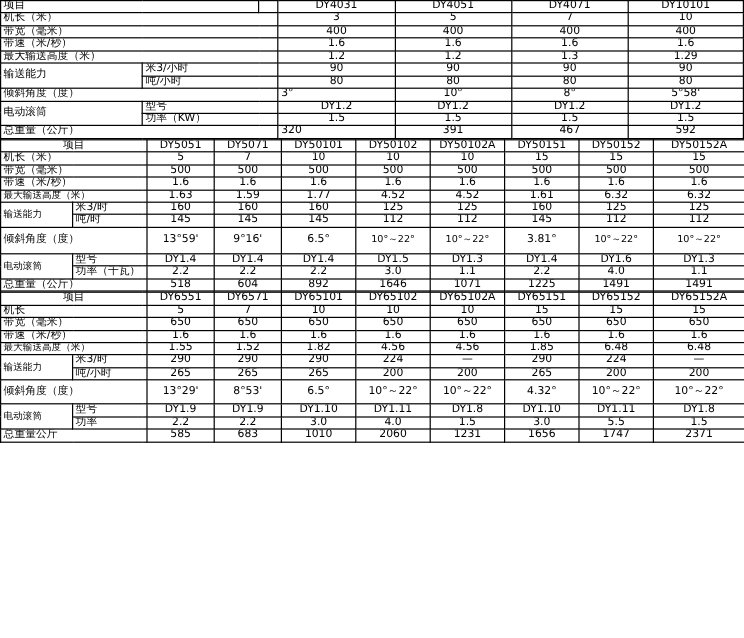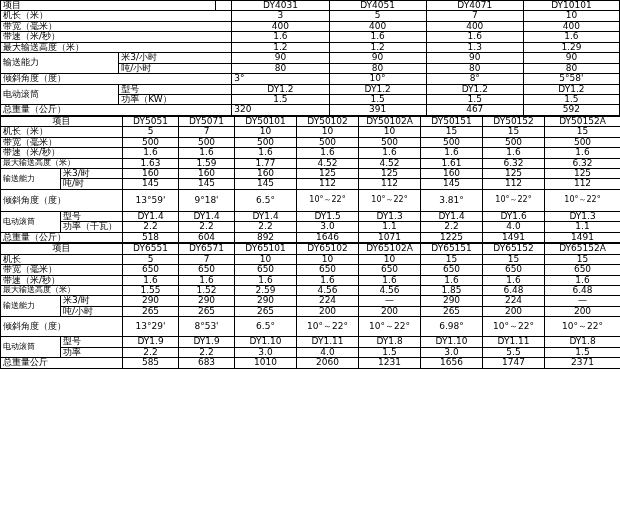--- a/index.html
+++ b/index.html
@@ -204,21 +204,21 @@
         <td>145</td>
         <td>112</td>
         <td>112</td>
         <td>145</td>
         <td>112</td>
         <td>112</td>
       </tr>
       <tr style="height:22px">
         <td class="lbl" colspan="3">倾斜角度（度）</td>
         <td>13°59'</td>
-        <td>9°18'</td>
+        <td>9°16'</td>
         <td>6.5°</td>
         <td class="two-line">10°～22°</td>
         <td class="two-line">10°～22°</td>
         <td>3.81°</td>
         <td class="two-line">10°～22°</td>
         <td class="two-line">10°～22°</td>
       </tr>
       <tr>
         <td class="lbl two-line" rowspan="2">电动滚筒</td>
         <td class="lbl" colspan="2">型号</td>
@@ -313,21 +313,21 @@
         <td>1.6</td>
         <td>1.6</td>
         <td>1.6</td>
         <td>1.6</td>
         <td>1.6</td>
       </tr>
       <tr>
         <td class="lbl small" colspan="3">最大输送高度（米）</td>
         <td>1.55</td>
         <td>1.52</td>
-        <td>2.59</td>
+        <td>1.82</td>
         <td>4.56</td>
         <td>4.56</td>
         <td>1.85</td>
         <td>6.48</td>
         <td>6.48</td>
       </tr>
       <tr>
         <td class="lbl two-line" rowspan="2">输送能力</td>
         <td class="lbl" colspan="2">米3/时</td>
         <td>290</td>
@@ -350,21 +350,21 @@
         <td>200</td>
         <td>200</td>
       </tr>
       <tr style="height:20px">
         <td class="lbl" colspan="3">倾斜角度（度）</td>
         <td>13°29'</td>
         <td>8°53'</td>
         <td>6.5°</td>
         <td>10°～22°</td>
         <td>10°～22°</td>
-        <td>6.98°</td>
+        <td>4.32°</td>
         <td>10°～22°</td>
         <td>10°～22°</td>
       </tr>
       <tr>
         <td class="lbl two-line" rowspan="2">电动滚筒</td>
         <td class="lbl" colspan="2">型号</td>
         <td>DY1.9</td>
         <td>DY1.9</td>
         <td>DY1.10</td>
         <td>DY1.11</td>

